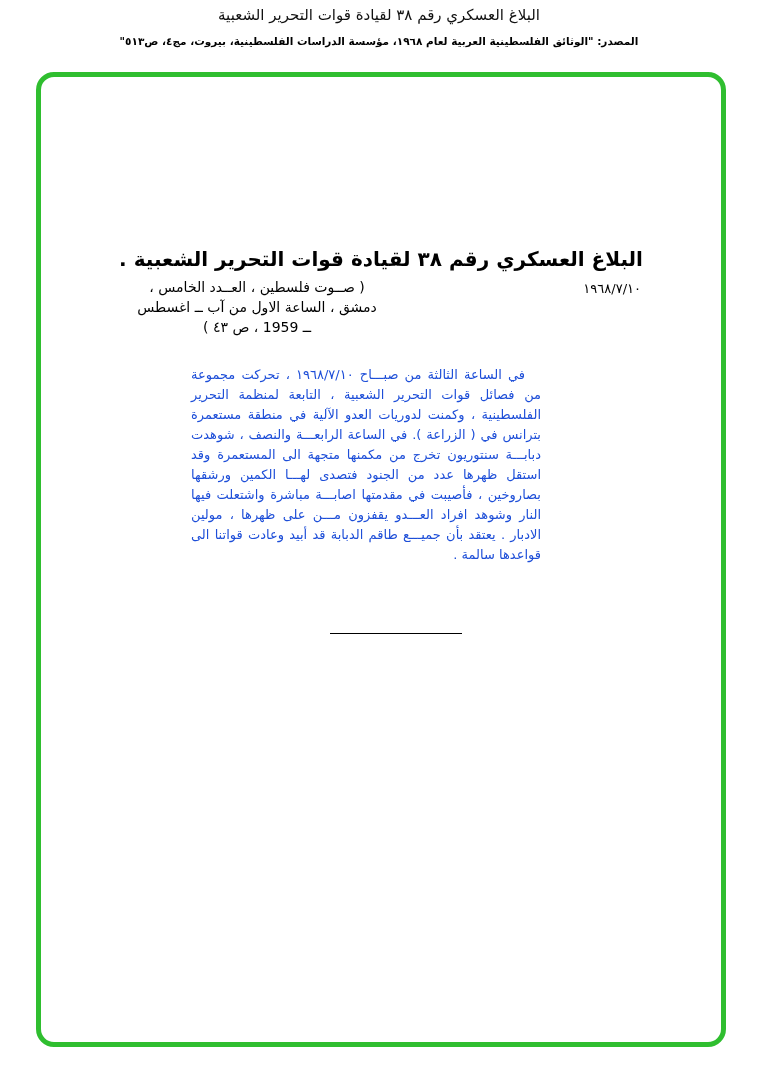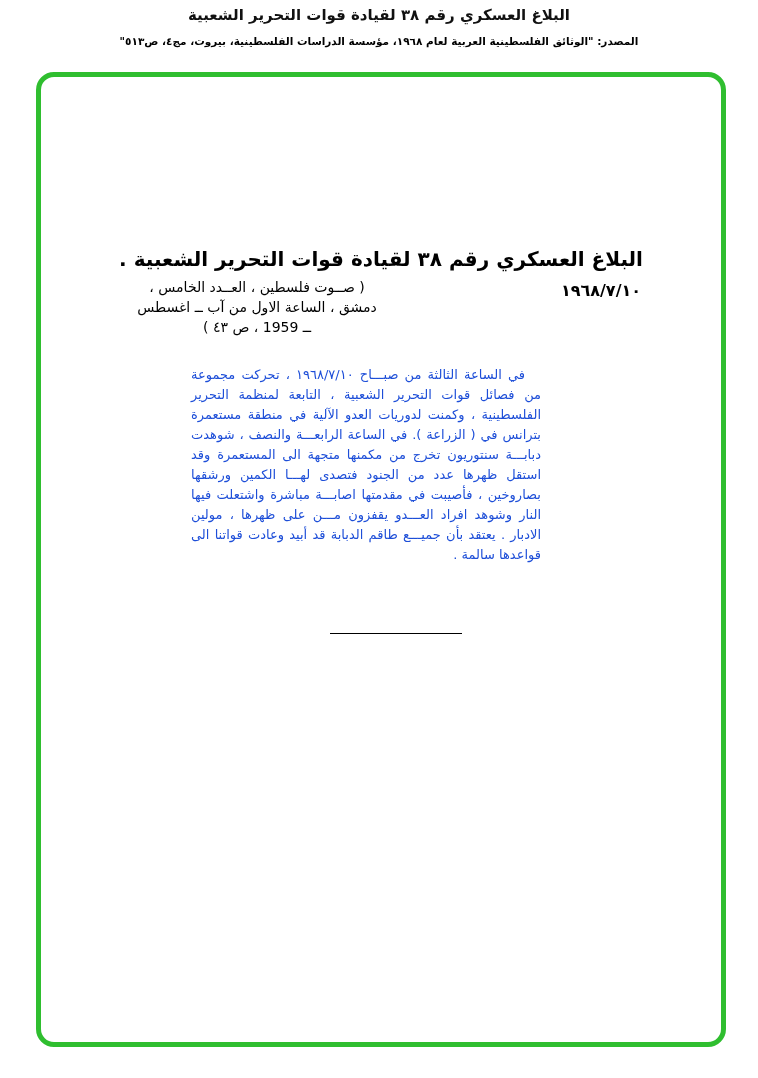--- a/index.html
+++ b/index.html
@@ -21,21 +21,21 @@
   .top-header {
     position: absolute;
     top: 6px;
     left: 0;
     width: 100%;
     text-align: center;
     direction: rtl;
   }
   .header-title {
     font-size: 15px;
-    font-weight: bold;
+    font-weight: normal;
     letter-spacing: 0.2px;
   }
   .header-source {
     margin-top: 11px;
     font-size: 10.5px;
     font-weight: bold;
     color: #000;
   }
   
   .doc-frame {
@@ -57,23 +57,22 @@
     direction: rtl;
     font-weight: bold;
     font-size: 20px;
     color: #000;
   }
   .doc-date {
     position: absolute;
     top: 204px;
     right: 80px;
     direction: rtl;
-    font-size: 16px;
+    font-size: 13px;
     color: #000;
-    font-weight: bold;
   }
   .doc-citation {
     position: absolute;
     top: 200px;
     left: 72px;
     width: 288px;
     direction: rtl;
     text-align: center;
     font-size: 14px;
     line-height: 20px;

